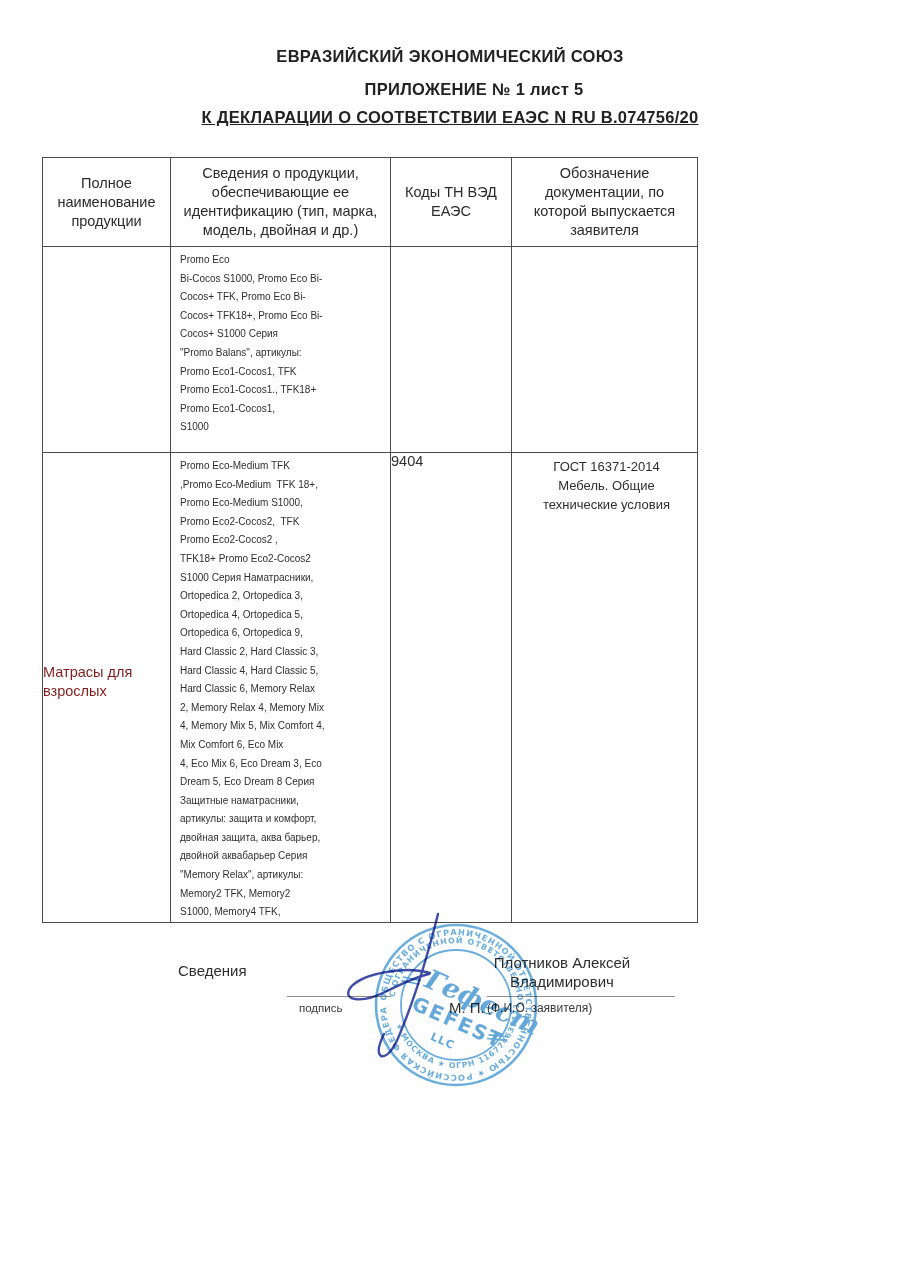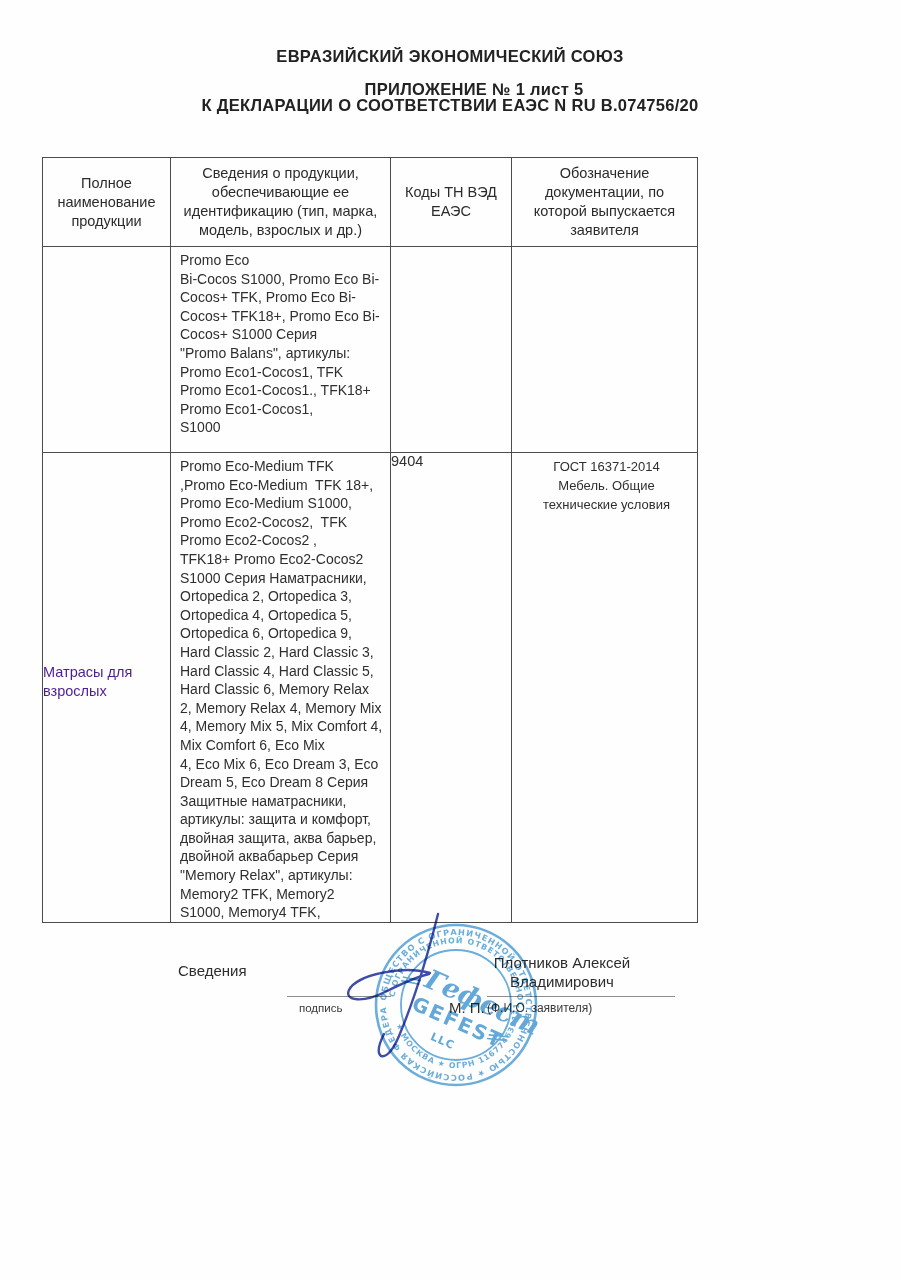--- a/index.html
+++ b/index.html
@@ -8,42 +8,42 @@
     position: relative;
     background: #fefefe;
     font-family: "Liberation Sans", sans-serif;
     color: #2d2d2d;
     overflow: hidden;
   }
   .doc-header { position: absolute; left: 0; top: 0; width: 900px; text-align: center; }
   .h-line { position: absolute; width: 900px; left: 0; font-weight: bold; font-size: 16.5px; letter-spacing: .3px; color: #222; }
   .h-line1 { top: 47px; }
   .h-line2 { top: 80px; padding-left: 24px; }
-  .h-line3 { top: 96px; }
+  .h-line3 { top: 108px; text-decoration: underline; }
 
   table.main {
     position: absolute; left: 42px; top: 157px;
     width: 655px; height: 765px;
     border-collapse: collapse; table-layout: fixed;
   }
   table.main td {
     border: 1.4px solid #4c4c4c;
     vertical-align: top;
     padding: 0;
     overflow: hidden;
   }
   tr.hdr td { vertical-align: middle; text-align: center; }
   .hdr-cell { font-size: 14.5px; line-height: 19px; color: #2b2b2b; padding: 2px 6px; }
   .lines {
     white-space: pre;
-    font-size: 14px; line-height: 18.6px;
+    font-size: 10px; line-height: 18.6px;
     padding: 4px 2px 0 9px;
     color: #2f2f2f;
   }
-  .name-cell { padding: 4px 6px 0 10px; font-size: 14.5px; line-height: 18.5px; color: #4c1d95; }
+  .name-cell { padding: 4px 6px 0 10px; font-size: 14.5px; line-height: 18.5px; color: #7f1d1d; }
   .name-inner { margin-top: 210px; width: 100px; }
   .code-cell { padding: 4px 4px 0 9px; font-size: 14.5px; color: #2f2f2f; }
   .doc-cell-lines { white-space: pre; font-size: 13px; line-height: 19px; padding: 4px 4px 0 8px; color: #2f2f2f; text-align: center; }
 
   .footer-item { position: absolute; color: #2d2d2d; }
   .lbl-applicant { left: 178px; top: 962px; font-size: 15px; }
   .sig-line { left: 287px; top: 996px; width: 104px; height: 0; border-top: 1.6px solid #8e8e8e; }
   .lbl-podpis { left: 299px; top: 1002px; font-size: 11.5px; color: #3a3a3a; }
   .lbl-mp { left: 440px; top: 999px; font-size: 15px; margin-left: 9px; }
   .fio-line { left: 487px; top: 996px; width: 188px; height: 0; border-top: 1.6px solid #8e8e8e; }
@@ -69,21 +69,21 @@
       <col style="width:220px">
       <col style="width:121px">
       <col style="width:186px">
   </colgroup>
   <tbody>
       <tr class="hdr" style="height:89px">
     <td>
           <div class="hdr-cell">Полное наименование продукции</div>
         </td>
     <td>
-          <div class="hdr-cell">Сведения о продукции, обеспечивающие ее идентификацию (тип, марка, модель, взрослых и др.)</div>
+          <div class="hdr-cell">Сведения о продукции, обеспечивающие ее идентификацию (тип, марка, модель, двойная и др.)</div>
         </td>
     <td>
           <div class="hdr-cell">Коды ТН ВЭД ЕАЭС</div>
         </td>
     <td>
           <div class="hdr-cell">Обозначение документации, по которой выпускается заявителя</div>
         </td>
   </tr>
   <tr style="height:206px">
     <td></td>

